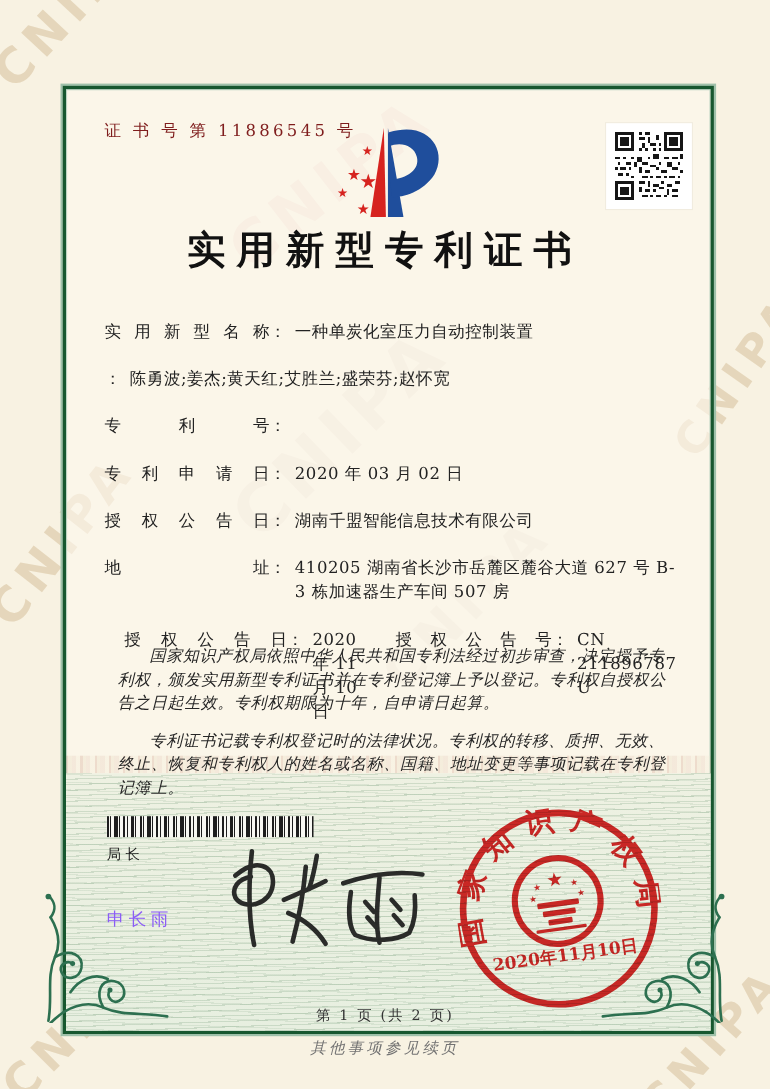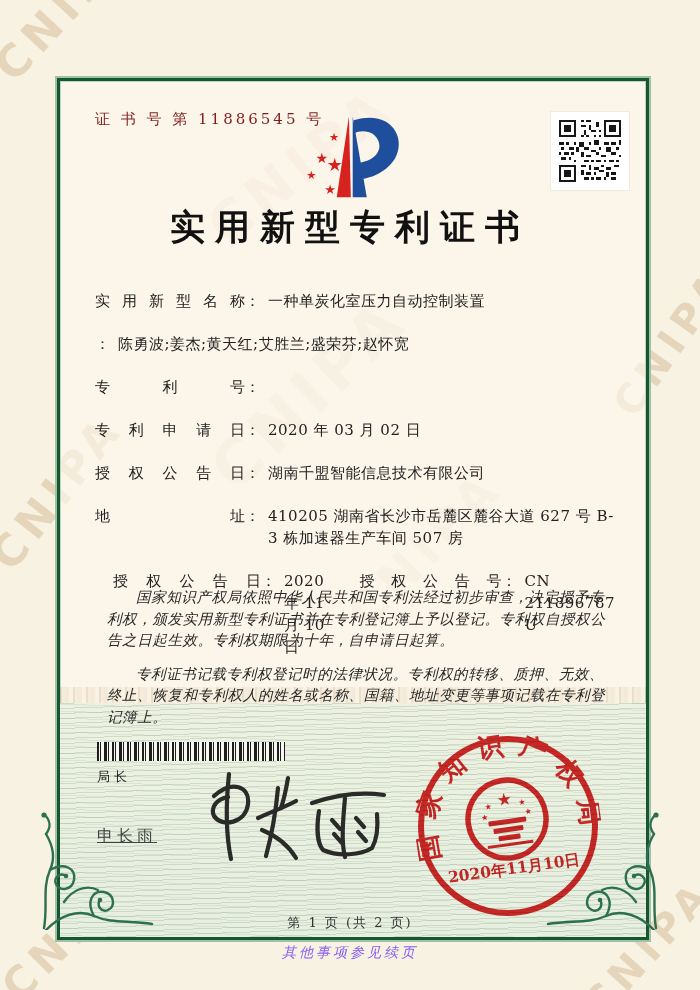--- a/index.html
+++ b/index.html
@@ -70,33 +70,33 @@
   }
   .paras p{margin:12px;text-indent:2em;letter-spacing:.6px;}
   
   .barcode{
     position:absolute;left:97px;top:742px;width:188px;height:19px;
     background:repeating-linear-gradient(90deg,
       #1d1d1d 0 2px,#f7f7f2 2px 3px,#1d1d1d 3px 4px,#f7f7f2 4px 7px,
       #1d1d1d 7px 10px,#f7f7f2 10px 11px,#1d1d1d 11px 12px,#f7f7f2 12px 15px);
   }
   .sig-role{position:absolute;left:97px;top:768px;font-size:13px;letter-spacing:4px;color:#1d1d1d;}
-  .sig-name{position:absolute;left:97px;top:826px;font-size:16px;letter-spacing:4px;color:#404040;text-decoration:underline;}
+  .sig-name{position:absolute;left:97px;top:826px;font-size:16px;letter-spacing:4px;color:#8b5cf6;}
   .sig-hand{position:absolute;left:192px;top:768px;width:212px;height:98px;}
   
   .seal{position:absolute;left:415px;top:733px;width:186px;height:186px;
         transform:rotate(-8deg);mix-blend-mode:multiply;opacity:.95;}
   
   .flourish{position:absolute;width:118px;height:118px;}
   .fl-left{left:36px;top:812px;}
   .fl-right{left:546px;top:812px;transform:scaleX(-1);}
   
   .page-no{position:absolute;left:0;right:0;top:914px;text-align:center;font-size:13px;letter-spacing:2px;color:#333;}
   .foot-note{position:absolute;left:0;right:0;top:944px;text-align:center;font-size:14px;
-             letter-spacing:3px;color:#8b5cf6;font-style:italic;}
+             letter-spacing:3px;color:#737373;font-style:italic;}
 </style>
 </head>
 <body>
 
 <div class="wm wm1">CNIPA</div>
 <div class="wm wm2">CNIPA</div>
 <div class="wm wm3">CNIPA</div>
 <div class="wm wm4">CNIPA</div>
 <div class="wm wm5">CNIPA</div>
 <div class="wm wm6">CNIPA</div>

